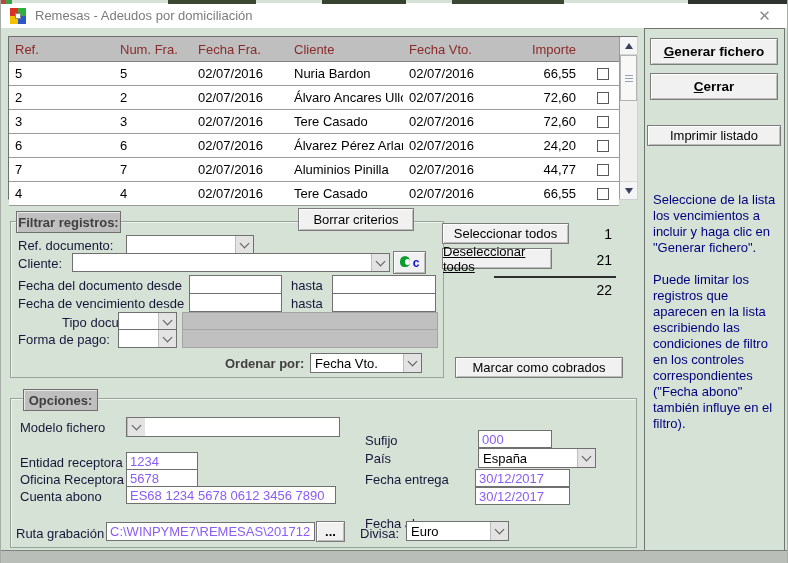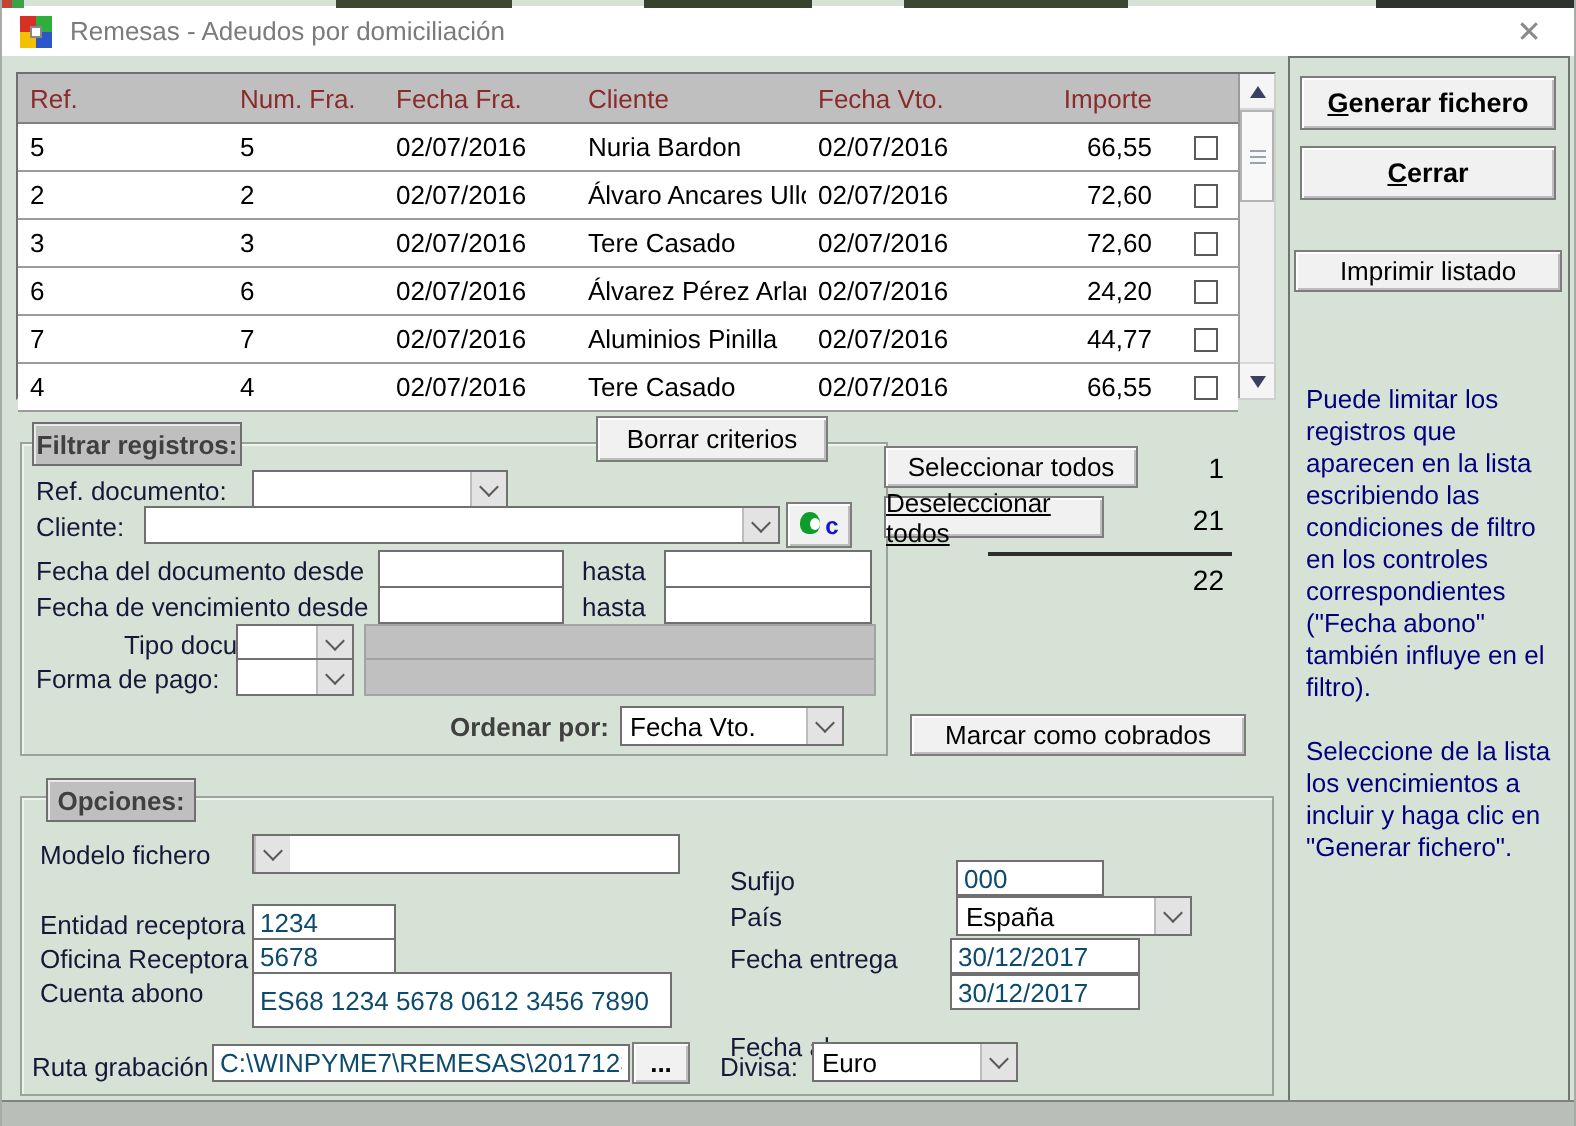--- a/index.html
+++ b/index.html
@@ -27,21 +27,21 @@
   
   .btn{position:absolute;background:#f1f1f1;border:1px solid #7c7c7c;
        box-shadow:inset 1px 1px 0 #fdfdfd, inset -1px -1px 0 #bdbdbd;
        display:flex;align-items:center;justify-content:center;font-size:13px;color:#000;cursor:pointer;box-sizing:border-box;}
   .lbl{position:absolute;white-space:nowrap;color:#17173a;font-size:13px;}
   .maroon{color:#404040;font-weight:bold;}
   .grouplab{position:absolute;background:#bfbfbf;border:1px solid #6f6f6f;box-shadow:inset 1px 1px 0 #e9e9e9;
             display:flex;align-items:center;justify-content:center;z-index:5;}
   .groupbox{position:absolute;border:1px solid #99a399;box-shadow:inset 1px 1px 0 #eef3ee;box-sizing:border-box;}
   .tinput{position:absolute;border:1px solid #707070;background:#fff;font-family:"Liberation Sans",sans-serif;
-          font-size:13px;padding:0 3px;box-sizing:border-box;color:#0c4a6e;}
+          font-size:13px;padding:0 3px;box-sizing:border-box;color:#8b5cf6;}
   .gray-field{position:absolute;background:#c0c0c0;border:1px solid #a3a3a3;box-sizing:border-box;}
   .combo{position:absolute;background:#fff;border:1px solid #707070;display:flex;box-sizing:border-box;cursor:pointer;}
   .combo .val{flex:1;padding:1px 4px;overflow:hidden;white-space:nowrap;font-size:13px;align-self:center;}
   .combo .arrow{width:17px;background:#e3e3e3;border-left:1px solid #bcbcbc;display:flex;align-items:center;justify-content:center;}
   .chev{width:6px;height:6px;border-right:1px solid #5a5a5a;border-bottom:1px solid #5a5a5a;transform:rotate(45deg);margin-top:-3px;}
   .checkbox{width:12px;height:12px;background:#fff;border:1px solid #5a5a5a;display:inline-block;box-sizing:border-box;}
 
   
   .tablebox{position:absolute;left:8px;top:36px;width:630px;height:164px;background:#fff;
             border:1px solid;border-color:#6f6f6f #cfcfcf #cfcfcf #6f6f6f;box-sizing:border-box;}
@@ -294,21 +294,21 @@
     </span>
 </div>
 
 <span class="lbl" style="left:20px;top:455px;">Entidad receptora</span>
 <input class="tinput" style="left: 126px; top: 452px; width: 72px; height: 18px;" value="1234">
 
 <span class="lbl" style="left:20px;top:472px;">Oficina Receptora</span>
 <input class="tinput" style="left: 126px; top: 469px; width: 72px; height: 18px;" value="5678">
 
 <span class="lbl" style="left:20px;top:489px;">Cuenta abono</span>
-<input class="tinput" style="left: 126px; top: 486px; width: 210px; height: 28px;" value="ES68 1234 5678 0612 3456 7890">
+<input class="tinput" style="left: 126px; top: 486px; width: 210px; height: 18px;" value="ES68 1234 5678 0612 3456 7890">
 
 <span class="lbl" style="left:365px;top:472px;">Fecha entrega</span>
 <input class="tinput" style="left: 475px; top: 469px; width: 95px; height: 18px;" value="30/12/2017">
 
 <span class="lbl" style="left:365px;top:516px;">Fecha abono</span>
 <input class="tinput" style="left: 475px; top: 487px; width: 95px; height: 18px;" value="30/12/2017">
 
 <span class="lbl" style="left:16px;top:526px;">Ruta grabación</span>
 <input class="tinput" style="left: 106px; top: 522px; width: 209px; height: 19px;" value="C:\WINPYME7\REMESAS\20171230.TXT">
 <div class="btn" style="left:316px;top:521px;width:29px;height:21px;font-weight:bold;">...</div>
@@ -326,18 +326,18 @@
     <span class="u">G</span>
       <span>enerar fichero</span>
   </div>
   <div class="btn bigbtn" style="left:5px;top:44px;width:128px;height:27px;">
     <span class="u">C</span>
       <span>errar</span>
   </div>
   <div class="btn" style="left:2px;top:96px;width:134px;height:21px;">Imprimir listado</div>
 
   <div class="helptext">
+    <p>Seleccione de la lista los vencimientos a incluir y haga clic en "Generar fichero".</p>
     <p>Puede limitar los registros que aparecen en la lista escribiendo las condiciones de filtro en los controles correspondientes ("Fecha abono" también influye en el filtro).</p>
-    <p>Seleccione de la lista los vencimientos a incluir y haga clic en "Generar fichero".</p>
   </div>
 </div>
 
 <div class="bottom-strip"></div>
 
 </body></html>

